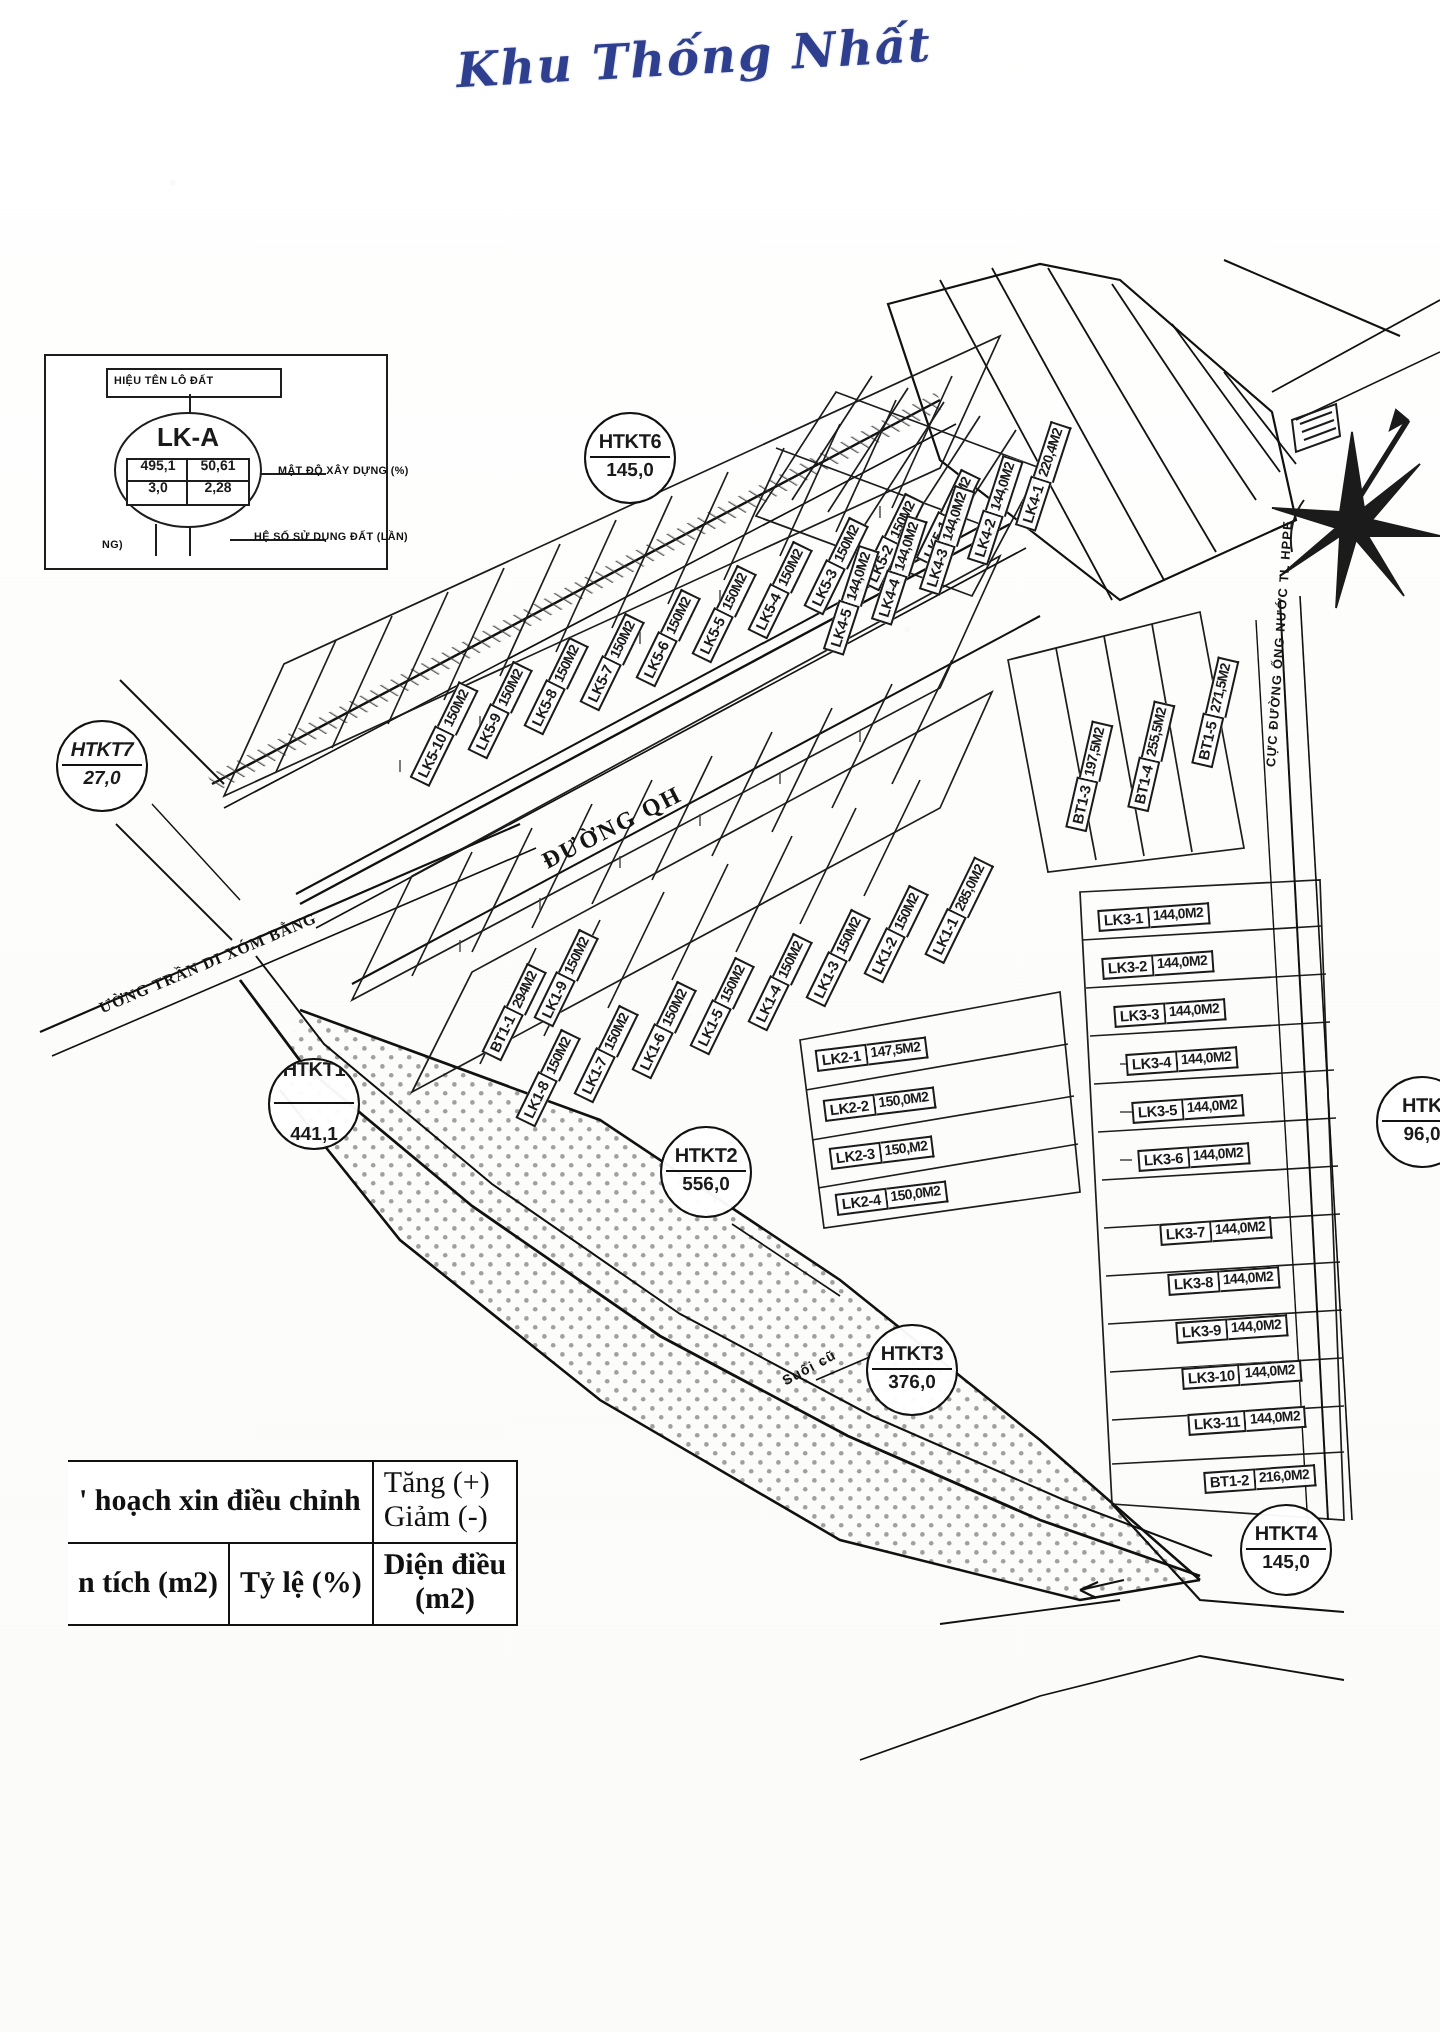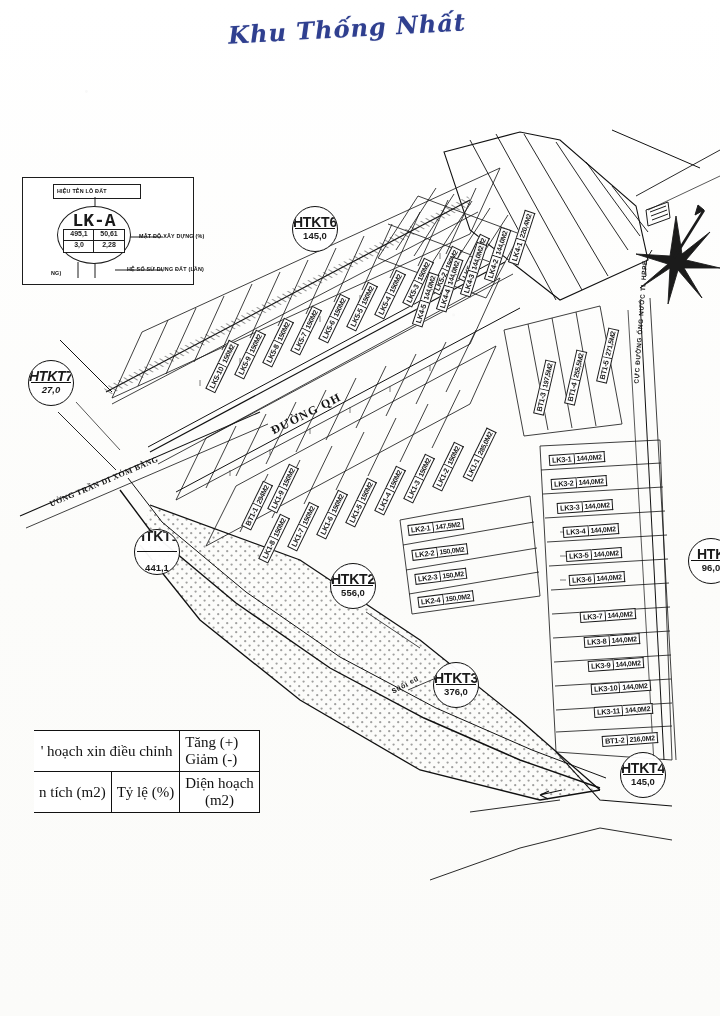--- a/index.html
+++ b/index.html
@@ -30,29 +30,29 @@
   svg.map{position:absolute;left:0;top:0;width:720px;height:1016px;}
 
   
   .legend{position:absolute;left:22px;top:177px;width:170px;height:106px;
     border:1.4px solid #1d1d1d;background:rgba(255,255,255,.92);}
   .legend .lbl{position:absolute;font-size:5.4px;font-weight:700;
     letter-spacing:.2px;white-space:nowrap;color:#111;}
   .legend .cell{position:absolute;border:1px solid #1d1d1d;background:#fff;}
   .legend .ctr{position:absolute;border:1.3px solid #1d1d1d;border-radius:50%;
     background:#fff;}
-  .legend .big{font-family:Liberation Mono, monospace;font-size:18px;font-weight:700;}
+  .legend .big{font-family:Liberation Sans, sans-serif;font-size:13px;font-weight:700;}
   .legend .num{font-size:7px;font-weight:600;text-align:center;}
 
   
   .node{position:absolute;width:46px;height:46px;border-radius:50%;
     border:1.7px solid #111;background:rgba(255,255,255,.96);
     display:flex;flex-direction:column;align-items:center;justify-content:center;
     box-sizing:border-box;overflow:hidden;}
-  .node .n-top{font-size:14px;font-weight:700;letter-spacing:-.2px;line-height:12px;}
+  .node .n-top{font-size:10px;font-weight:700;letter-spacing:-.2px;line-height:12px;}
   .node .n-rule{width:40px;height:0;border-top:1.3px solid #111;}
   .node .n-bot{font-size:9.5px;font-weight:600;line-height:13px;}
 
   
   .plot{position:absolute;display:flex;align-items:center;white-space:nowrap;
     transform-origin:0 50%;}
   .plot .id,.plot .ar{border:1px solid #1b1b1b;background:rgba(255,255,255,.95);
     padding:0 2px;box-sizing:border-box;height:11px;line-height:10px;}
   .plot .id{font-size:7.4px;font-weight:700;letter-spacing:-.2px;}
   .plot .ar{font-size:7px;font-weight:700;letter-spacing:-.3px;border-left:none;}
@@ -72,21 +72,21 @@
     white-space:nowrap;transform-origin:0 50%;color:#141414;}
 
   
   .tbl-wrap{position:absolute;left:0px;top:726px;width:312px;}
   .tbl-title{font-family:"Liberation Serif",serif;font-weight:700;font-size:17px;
     letter-spacing:.4px;padding-left:48px;text-decoration:underline;}
   table.adj{border-collapse:collapse;margin-left:34px;margin-top:4px;
     font-family:"Liberation Serif",serif;font-size:15px;color:#111;
     background:rgba(255,255,255,.9);}
   table.adj td{border:1.3px solid #111;padding:3px 5px;vertical-align:middle;}
-  table.adj .c{text-align:center;}
+  table.adj .c{text-align:center;font-weight:bold;}
   table.adj .r{text-align:right;}
   .clip-l{border-left:none !important;}
 </style>
 </head>
 <body>
 
 <div class="paper"></div>
 
 <svg class="map" viewBox="0 0 720 1016">
   <defs>
@@ -494,19 +494,19 @@
       <td colspan="2" class="c clip-l">' hoạch xin điều chỉnh</td>
       <td>
         <div>Tăng (+)</div>
         <div>Giảm (-)</div>
       </td>
     </tr>
     <tr>
       <td class="c clip-l">n tích (m2)</td>
       <td class="c">Tỷ lệ (%)</td>
       <td class="c">
-        <div>Diện hoạch</div>
+        <div>Diện điều</div>
         <div>(m2)</div>
       </td>
     </tr>
   </tbody>
     </table>
 </div>
 
 </body></html>

